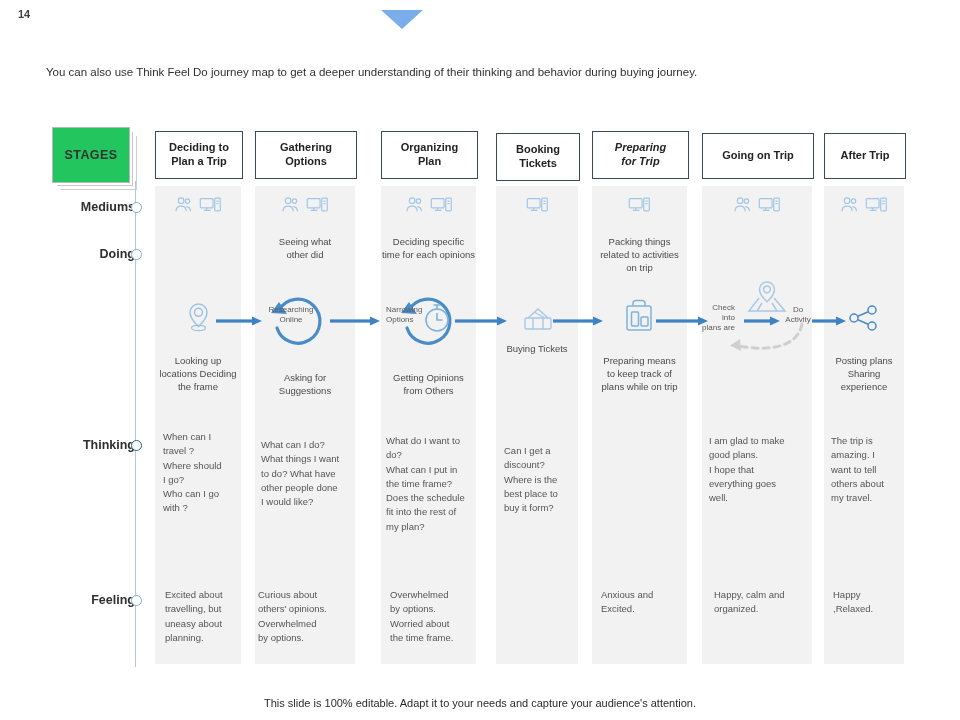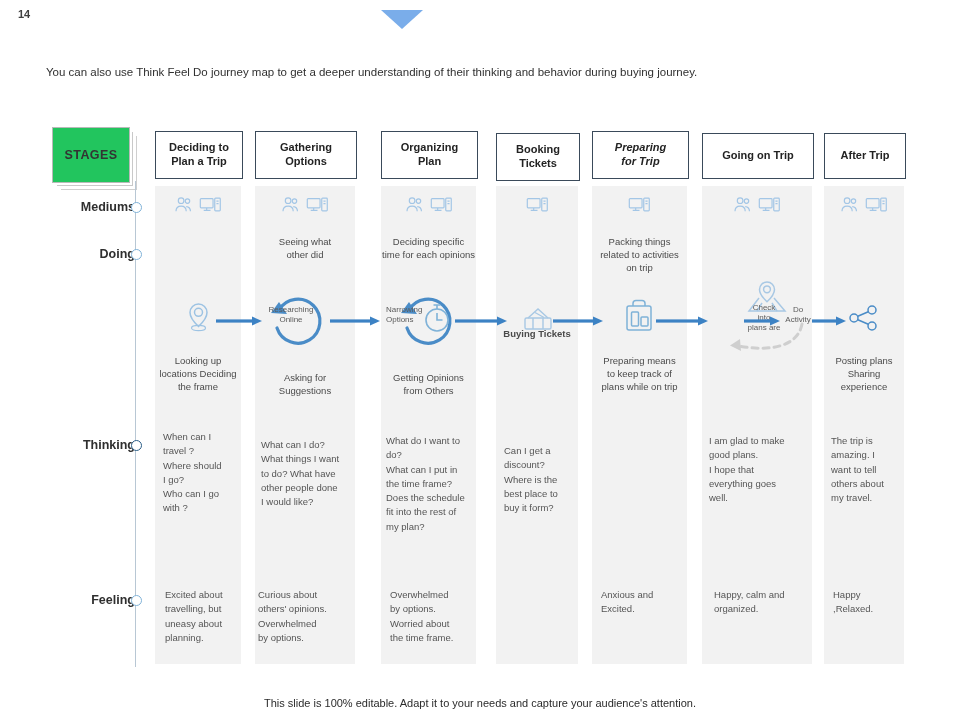--- a/index.html
+++ b/index.html
@@ -431,21 +431,21 @@
           <path d="M17 25l-5 8M27 25l5 8"></path>
         </g>
       </svg>
   </div>
   <div class="icon" style="left:712px;top:320px;">
     <svg width="96" height="34" viewBox="0 0 96 34">
       <path d="M90 4 C86 26 60 32 26 26" fill="none" stroke="#cfcfcf" stroke-width="3" stroke-dasharray="6 5" stroke-linecap="round"></path>
       <polygon points="28,19 18,25.5 29,31" fill="#cfcfcf"></polygon>
     </svg>
   </div>
-  <div class="minilabel left" style="left:744px;top:303px;width:40px;text-align:center;">
+  <div class="minilabel left" style="left:695px;top:303px;width:40px;text-align:right;">
     <div>Check</div>
     <div>into</div>
     <div>plans are</div>
   </div>
   <div class="arrow" style="left:744px;top:316px;">
     <svg width="36" height="10" viewBox="0 0 36 10">
         <g fill="#3c82c4">
           <rect x="0" y="3.4" width="26" height="3.2"></rect>
           <polygon points="26,0.5 36,5 26,9.5"></polygon>
         </g>
@@ -481,21 +481,21 @@
     <div>the frame</div>
   </div>
   <div class="celltext" style="left:255px;top:372px;width:100px;">
     <div>Asking for</div>
     <div>Suggestions</div>
   </div>
   <div class="celltext" style="left:378px;top:372px;width:101px;">
     <div>Getting Opinions</div>
     <div>from Others</div>
   </div>
-  <div class="celltext" style="left:496px;top:328px;width:82px;font-weight:bold;">
+  <div class="celltext" style="left:496px;top:343px;width:82px;">
     <div>Buying Tickets</div>
   </div>
   <div class="celltext" style="left:588px;top:355px;width:103px;">
     <div>Preparing means</div>
     <div>to keep track of</div>
     <div>plans while on trip</div>
   </div>
   <div class="celltext" style="left:822px;top:355px;width:84px;">
     <div>Posting plans</div>
     <div>Sharing</div>

